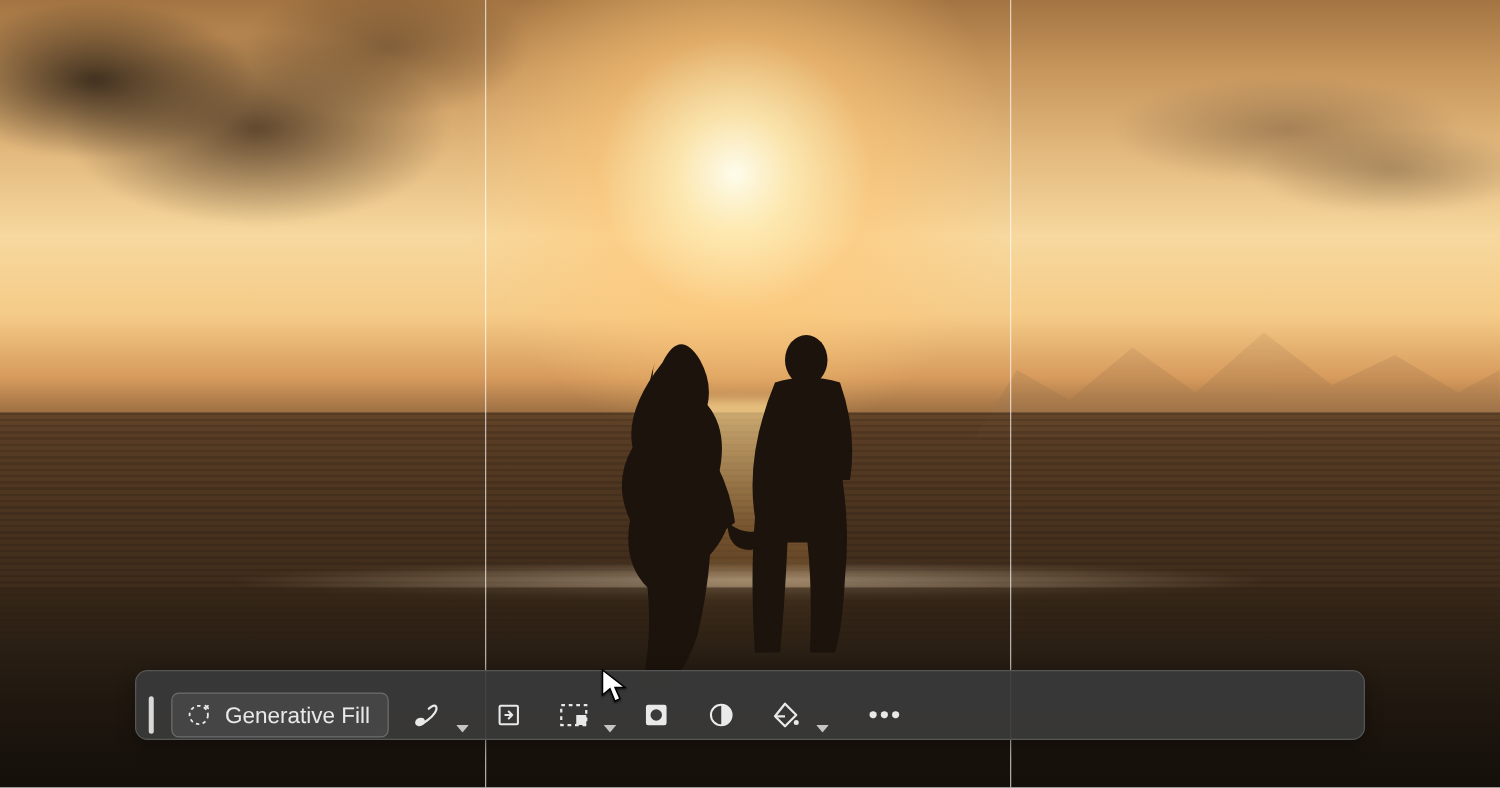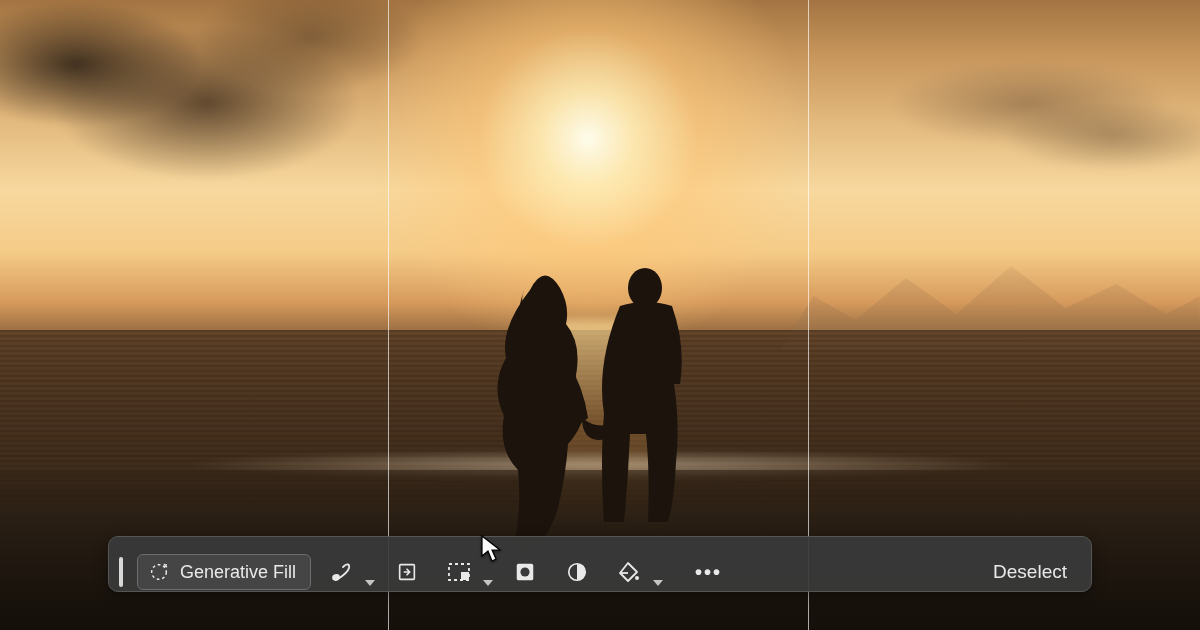--- a/index.html
+++ b/index.html
@@ -257,23 +257,20 @@
           </svg>
       </div>
     </div>
 
     <div class="spacer"></div>
 
     <div class="more-dots">
       <span>•••</span>
     </div>
 
-    <div class="deselect">
-      <span>Deselect</span>
-    </div>
 
     <div class="cursor">
       <svg width="22" height="28" viewBox="0 0 22 28">
         <path d="M1 1 L1 21 L7 16 L11 26 L15 24 L11 15 L19 15 Z" fill="#ffffff" stroke="#000" stroke-width="1.2"></path>
       </svg>
     </div>
   </div>
 
 </div>
 

